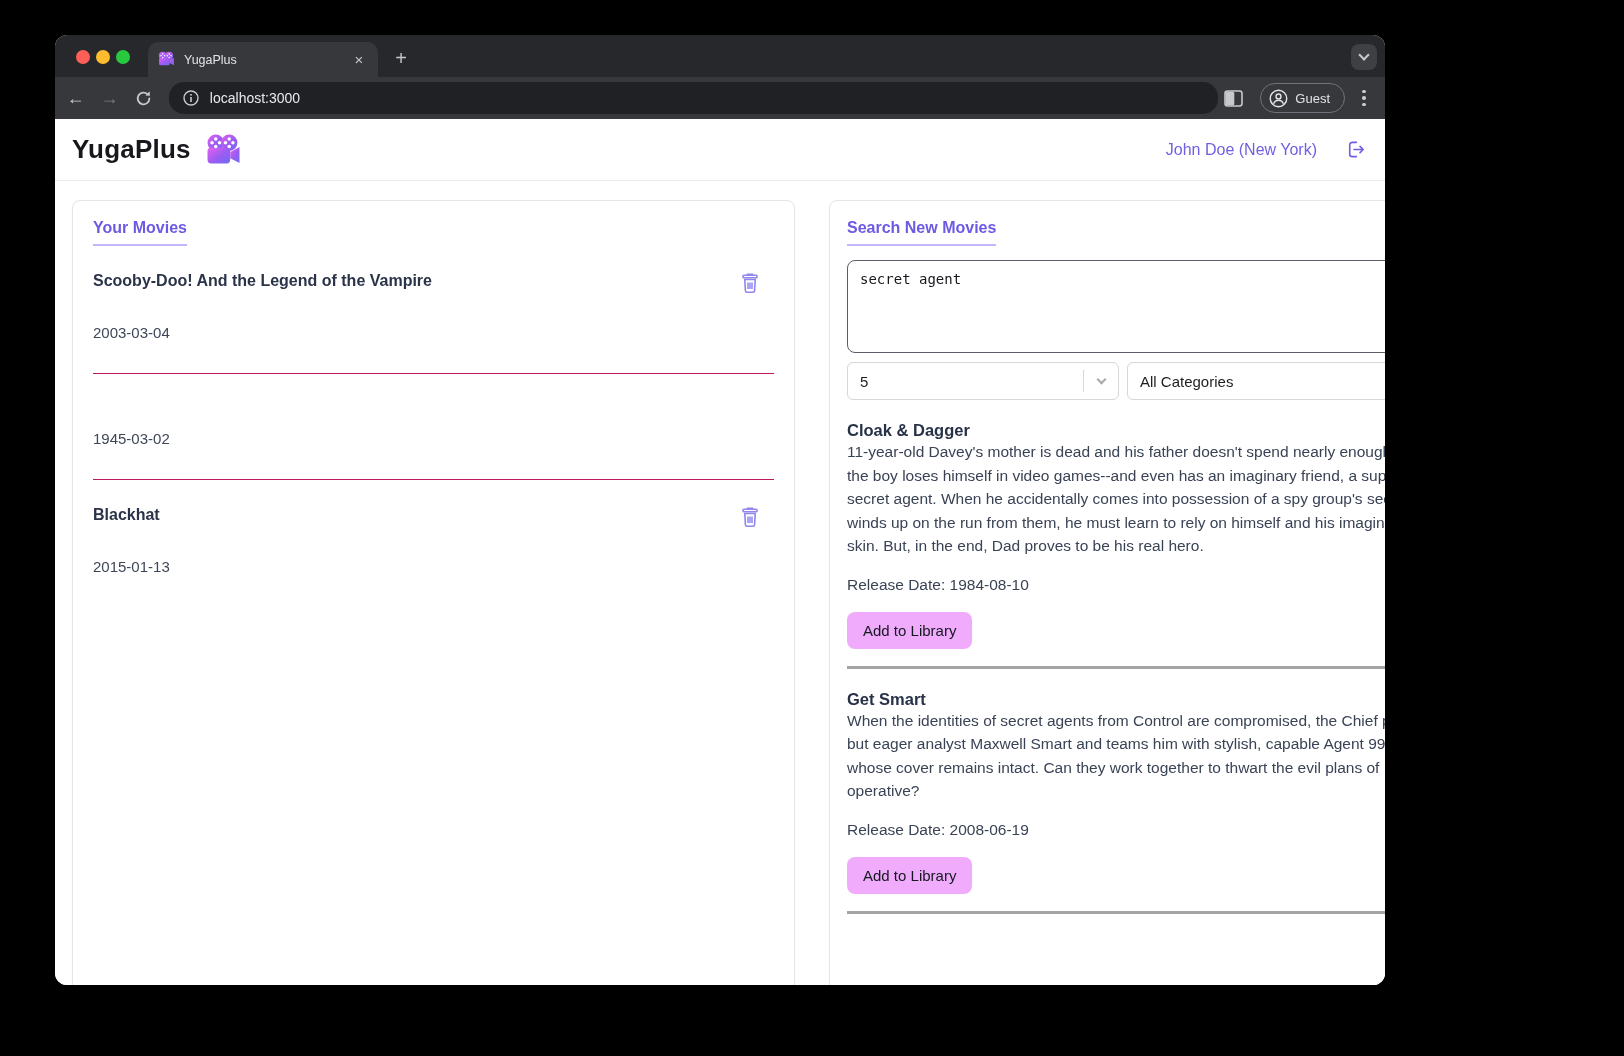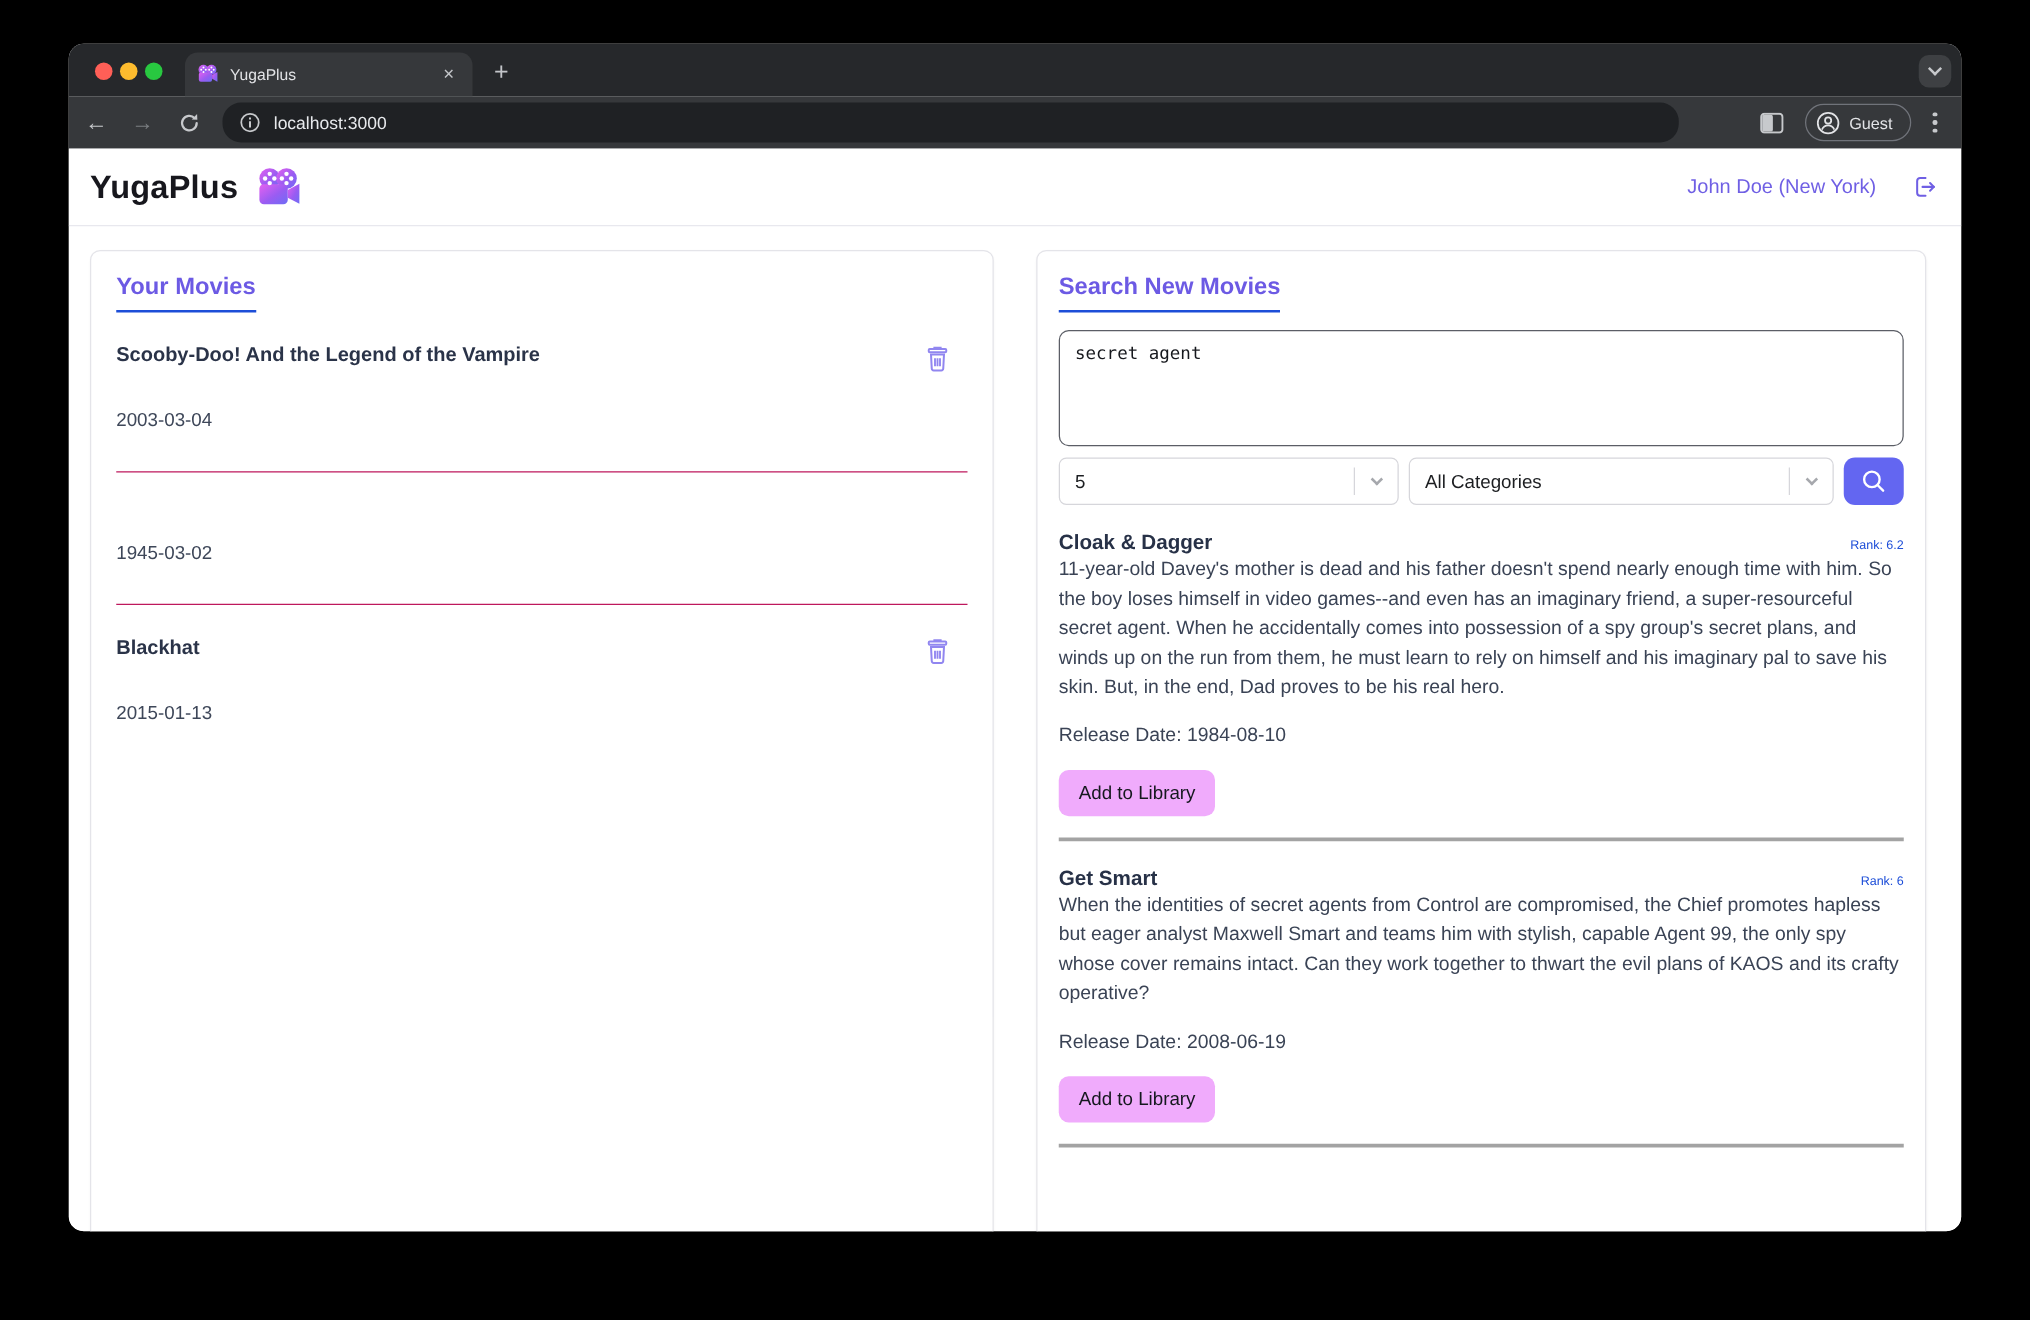--- a/index.html
+++ b/index.html
@@ -1,18 +1,18 @@
 <!DOCTYPE html>
 <html><head>
 <meta charset="utf-8">
 <style>
   * { margin:0; padding:0; box-sizing:border-box; }
   html,body { width:1624px; height:1056px; background:#000; font-family:"Liberation Sans", sans-serif; }
 
-  .window { position:absolute; left:55px; top:35px; width:1514px; height:950px;
+  .window { position:absolute; left:55px; top:35px; width:1330px; height:950px;
             border-radius:12px; overflow:hidden; background:#fff; }
 
   
   .tabstrip { position:absolute; left:0; top:0; width:100%; height:42px; background:#26282b; }
   .traffic { position:absolute; top:50px; width:14px; height:14px; border-radius:50%; }
   .t-red    { left:76px;  background:#ff5f57; }
   .t-yellow { left:96px;  background:#febc2e; }
   .t-green  { left:116px; background:#28c840; }
   .traffic { top:15px; } 
   .t-red{left:21px;} .t-yellow{left:41px;} .t-green{left:61px;}
@@ -56,22 +56,22 @@
   .brand-icon { margin-left:14px; width:36px; height:32px; }
   .user-area { margin-left:auto; display:flex; align-items:center; }
   .user-name { color:#6f5fe4; font-size:16px; }
   .logout-btn { margin-left:26px; width:22px; height:22px; display:flex; align-items:center; justify-content:center; }
 
   .panel { position:absolute; top:81px; background:#fff; border:1px solid #e4e4e9; border-radius:8px;
            box-shadow:0 1px 2px rgba(0,0,0,0.04); height:800px; }
   .panel-left  { left:17px;  width:723px; padding:18px 20px; }
   .panel-right { left:774px; width:712px; padding:18px 17px; }
 
-  .section-title { display:inline-block; color:#6c5ae4; font-size:19px; font-weight:bold;
-                   padding-bottom:7px; border-bottom:2px solid #1d4ed8; }
+  .section-title { display:inline-block; color:#6c5ae4; font-size:16px; font-weight:bold;
+                   padding-bottom:7px; border-bottom:2px solid #c4b5fd; }
 
   
   .movie-item { padding:26px 0 32px 0; border-bottom:1px solid #be185d; }
   .movie-item.last { border-bottom:none; }
   .movie-row { display:flex; align-items:flex-start; }
   .movie-title { font-size:16px; font-weight:bold; color:#2a3348; }
   .movie-date { margin-top:30px; font-size:15px; color:#3e4759; }
   .trash-btn { margin-left:auto; margin-right:14px; width:20px; height:22px; }
 
   

